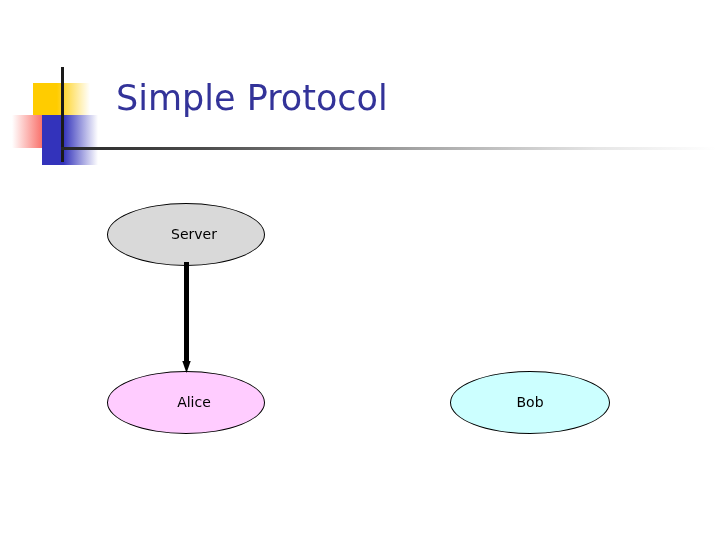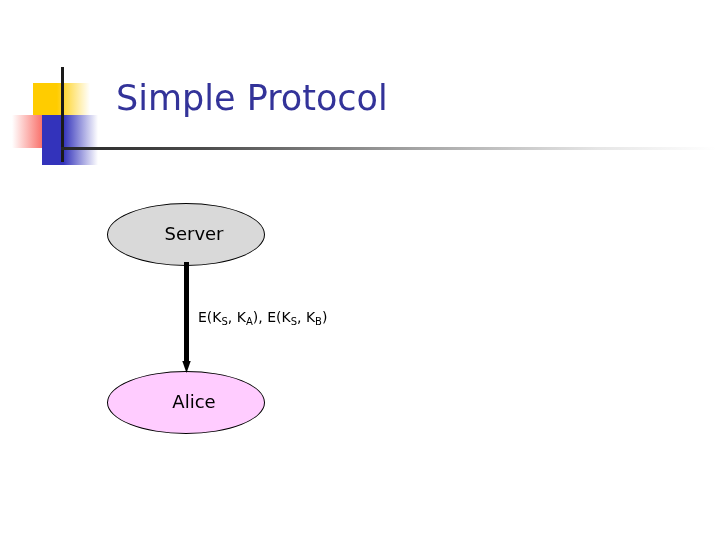--- a/index.html
+++ b/index.html
@@ -80,21 +80,21 @@
   }
 
   .node {
     position: absolute;
     border: 1px solid #000000;
     border-radius: 50%;
     box-sizing: border-box;
     display: flex;
     align-items: center;
     justify-content: center;
-    font-size: 18px;
+    font-size: 14px;
     color: #000000;
     text-align: right;
   }
   .node-label {
     display: block;
     pointer-events: none;
   }
 
   #node-server {
     left: 107px; top: 203px;
@@ -161,24 +161,24 @@
   <div id="diagram">
 
     <div class="node" id="node-server">
       <span class="node-label">Server</span>
     </div>
 
     <div class="node" id="node-alice">
       <span class="node-label">Alice</span>
     </div>
 
+    <div class="node" id="node-bob">
+      <span class="node-label">Bob</span>
+    </div>
 
     <svg id="arrow-server-alice" viewBox="0 0 9 112">
       <line x1="4.5" y1="0" x2="4.5" y2="100" stroke="#000000" stroke-width="5"></line>
       <polygon points="4.5,111 0.3,99 8.7,99" fill="#000000"></polygon>
     </svg>
 
-    <div id="msg-label">
-      <span>E(K</span><sub>S</sub><span>, K</span><sub>A</sub><span>), E(K</span><sub>S</sub><span>, K</span><sub>B</sub><span>)</span>
-    </div>
 
   </div>
 </div>
 
 </body></html>

